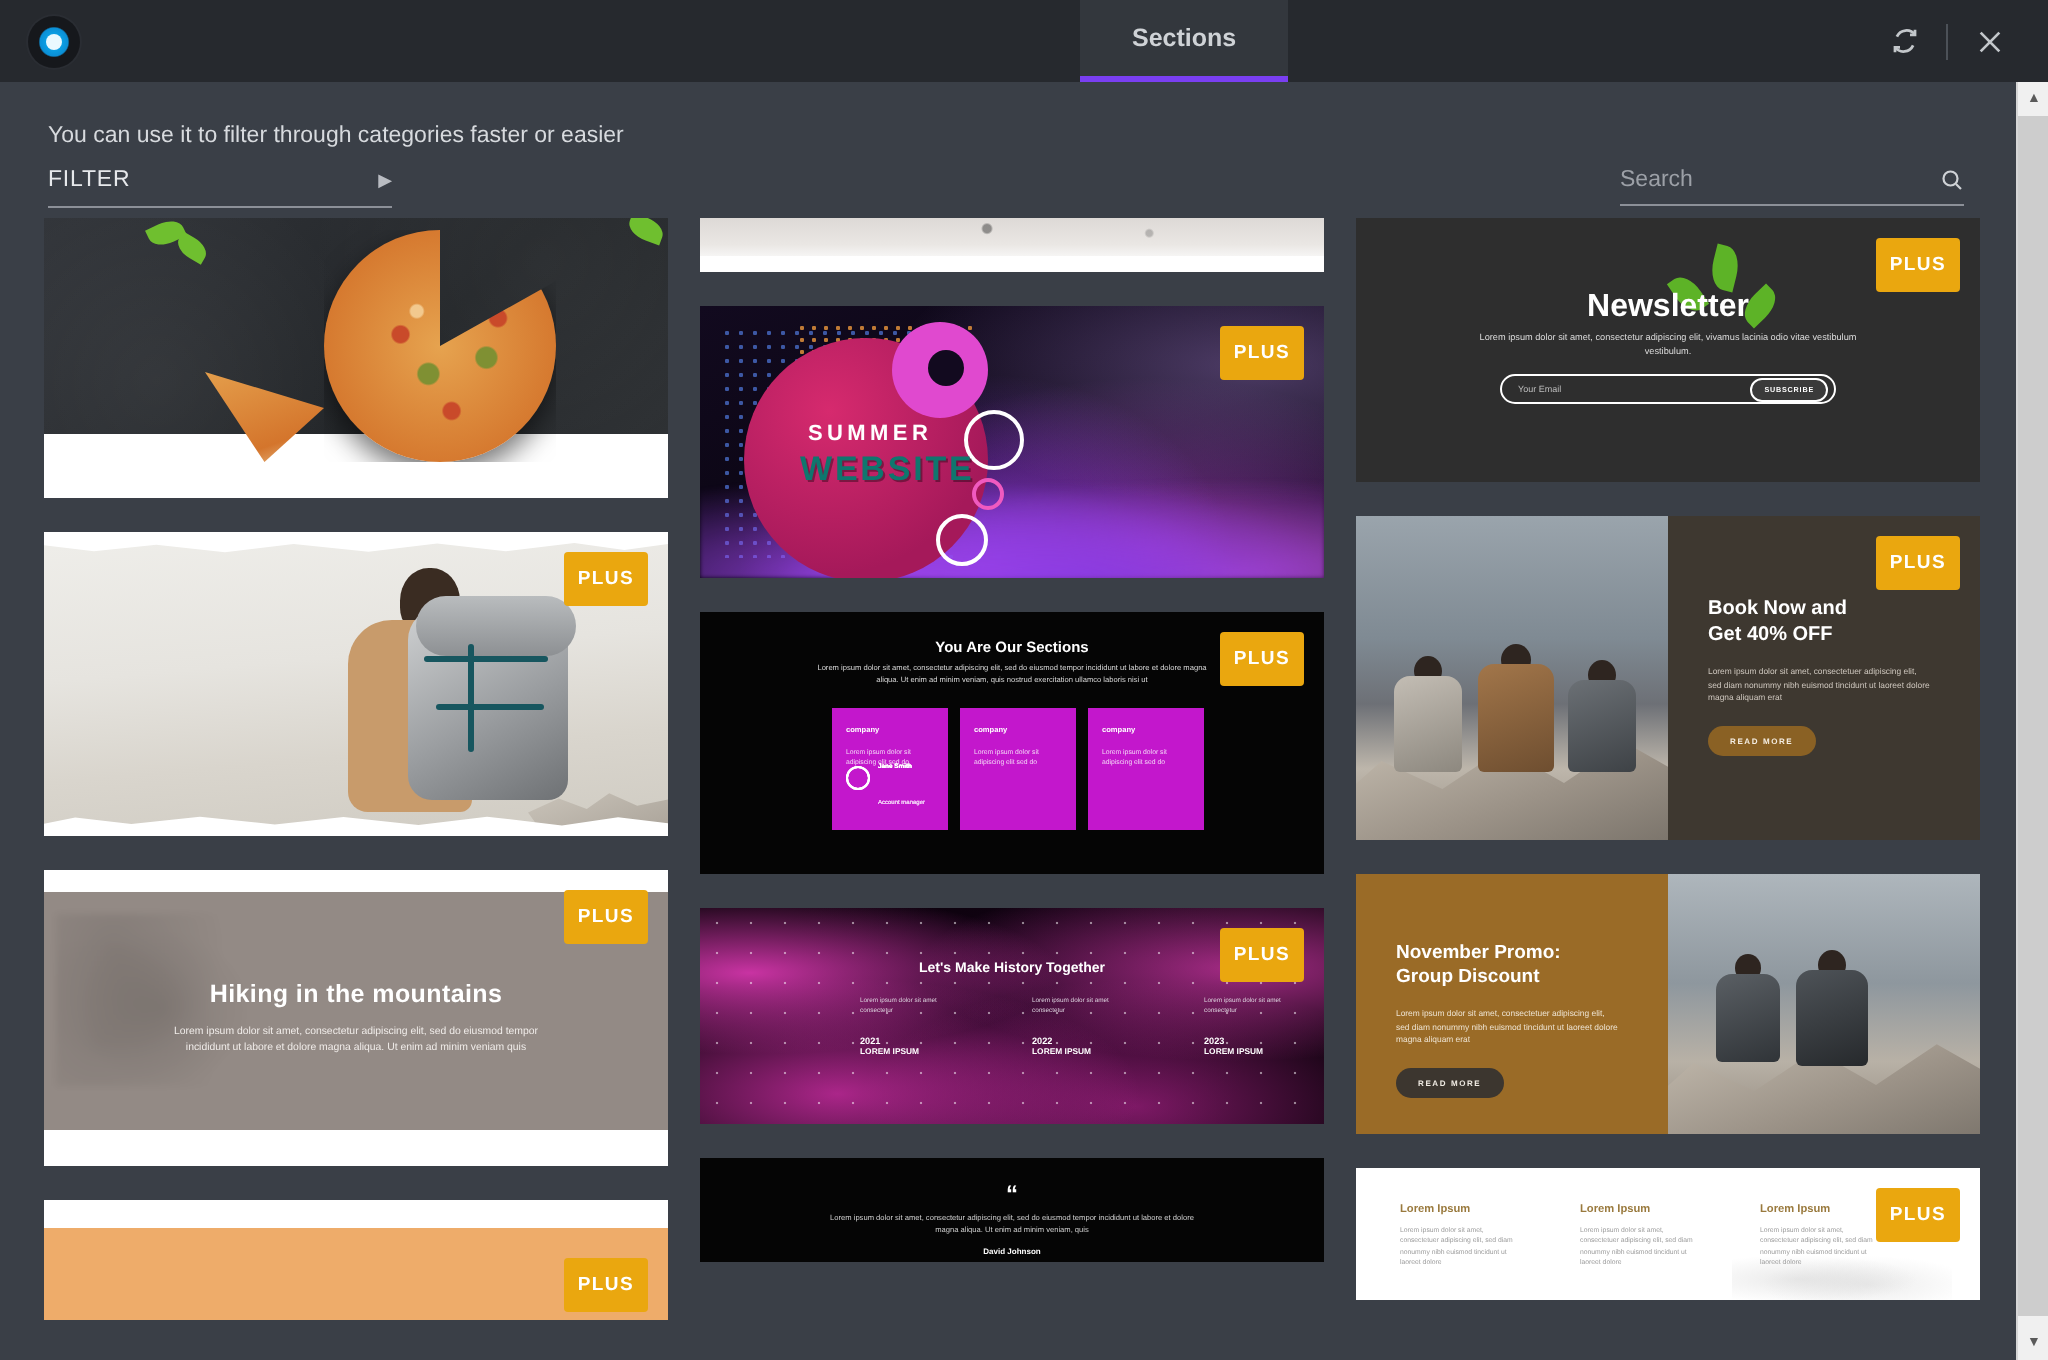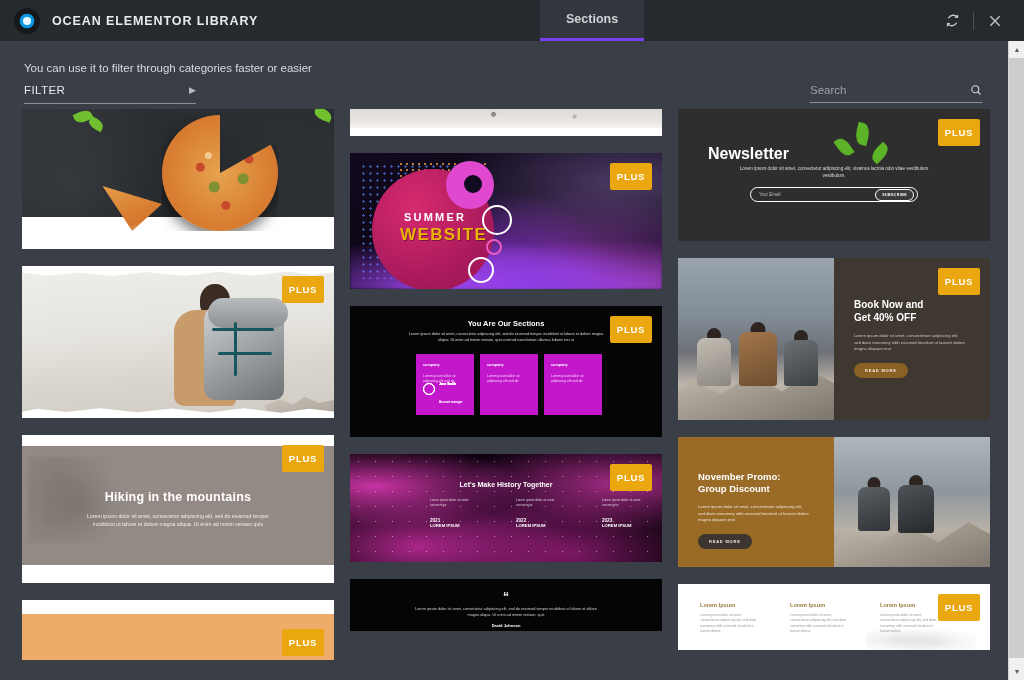--- a/index.html
+++ b/index.html
@@ -239,21 +239,21 @@
   }
   .sum-smoke {
     position: absolute; left: 0; right: 0; bottom: 0; height: 62px;
     background:
       radial-gradient(ellipse at 28% 100%, rgba(160,70,240,.9), transparent 58%),
       radial-gradient(ellipse at 58% 105%, rgba(120,50,220,.85), transparent 56%),
       radial-gradient(ellipse at 86% 95%, rgba(190,80,230,.75), transparent 56%);
     filter: blur(1px);
   }
   .sum-t1 { position: absolute; left: 54px; top: 58px; color: #fff; font-size: 11px; letter-spacing: 2.2px; font-weight: bold; z-index: 6; }
-  .sum-t2 { position: absolute; left: 50px; top: 72px; color: #eab308; font-size: 17px; letter-spacing: 1.4px; font-weight: bold; z-index: 6; text-shadow: 1px 1px 0 rgba(0,0,0,.35); }
+  .sum-t2 { position: absolute; left: 50px; top: 72px; color: #0f766e; font-size: 17px; letter-spacing: 1.4px; font-weight: bold; z-index: 6; text-shadow: 1px 1px 0 rgba(0,0,0,.35); }
   .sum-r { position: absolute; left: 160px; top: 55px; width: 136px; z-index: 6; }
   .sum-h { color: #fff; font-size: 10.5px; font-weight: bold; letter-spacing: .4px; }
   .sum-rule { width: 78px; height: 1px; background: #fff; margin: 5px 0 6px; }
   .sum-p { color: #e4dbee; font-size: 4.4px; line-height: 6.6px; }
   .sum-btn { margin-top: 7px; display: inline-block; border: 1px solid #cbb8e0; color: #e8e0f2; font-size: 4px; letter-spacing: .8px; padding: 4px 11px; }
 
   
   .c-prio { height: 131px; background: #050505; }
   .prio-h { position: absolute; left: 0; right: 0; top: 13px; text-align: center; color: #fff; font-size: 7.5px; font-weight: bold; }
   .prio-p { position: absolute; left: 56px; width: 200px; top: 25px; text-align: center; color: #d8d8d8; font-size: 3.8px; line-height: 6px; }
@@ -290,21 +290,21 @@
   .hist-cl { color: #fff; font-size: 4.2px; font-weight: bold; }
 
   
   .c-quote { height: 52px; background: #050505; }
   .q-mark { position: absolute; left: 0; right: 0; top: 13px; text-align: center; color: #fff; font-size: 12px; font-weight: bold; line-height: 10px; }
   .q-txt { position: absolute; left: 62px; width: 188px; top: 27px; text-align: center; color: #cfcfcf; font-size: 3.8px; line-height: 6.2px; }
   .q-name { position: absolute; left: 0; right: 0; top: 44px; text-align: center; color: #fff; font-size: 4px; font-weight: bold; }
 
   
   .c-news { height: 132px; background: #2e2e2e; }
-  .nl-h { position: absolute; left: 0; right: 0; top: 36px; text-align: left; color: #fff; font-size: 16px; font-weight: bold; margin-left: 30px; }
+  .nl-h { position: absolute; left: 0; right: 0; top: 36px; text-align: center; color: #fff; font-size: 16px; font-weight: bold; }
   .nl-p { position: absolute; left: 56px; width: 200px; top: 56px; text-align: center; color: #ddd; font-size: 4.6px; line-height: 7px; }
   .nl-form {
     position: absolute; left: 72px; top: 78px; width: 168px; height: 15px;
     border: 1px solid #fff; border-radius: 8px; display: flex; align-items: center;
     padding: 0 3px 0 8px;
   }
   .nl-inp { flex: 1; background: transparent; border: 0; outline: none; color: #cfcfcf; font-size: 4.5px; font-family: "Liberation Sans", sans-serif; }
   .nl-inp::placeholder { color: #bdbdbd; }
   .nl-btn { background: #3a3a3a; border: 1px solid #fff; border-radius: 7px; color: #fff; font-size: 3.6px; font-weight: bold; letter-spacing: .4px; padding: 3px 6px; }
   .nl-leaf { position: absolute; background: #5db327; border-radius: 0 62% 0 62%; }
@@ -368,21 +368,20 @@
   }
 </style>
 </head>
 <body>
 
 <div class="header">
   <div class="brand">
     <span class="logo-mark">
         <span class="logo-dot"></span>
       </span>
-    <span class="brand-title">OCEAN ELEMENTOR LIBRARY</span>
   </div>
   <div class="tabs">
     <div class="tab">Sections</div>
   </div>
   <div class="header-actions">
     <div class="hicon">
       <svg width="15" height="15" viewBox="0 0 24 24" fill="none" stroke="currentColor" stroke-width="2.2">
         <path d="M20 7A8.5 8.5 0 0 0 5.5 8.5"></path>
           <path d="M4 17A8.5 8.5 0 0 0 18.5 15.5"></path>
         <path d="M20 3v4h-4"></path>

